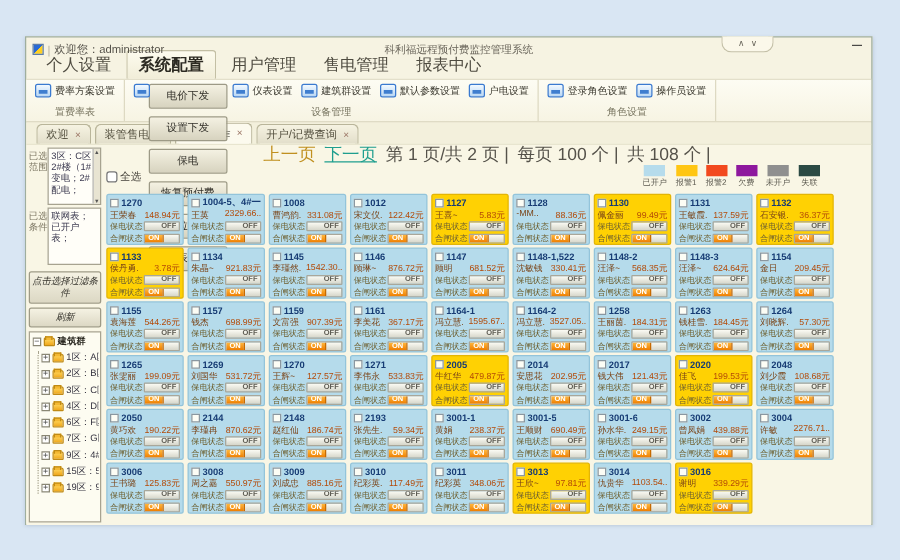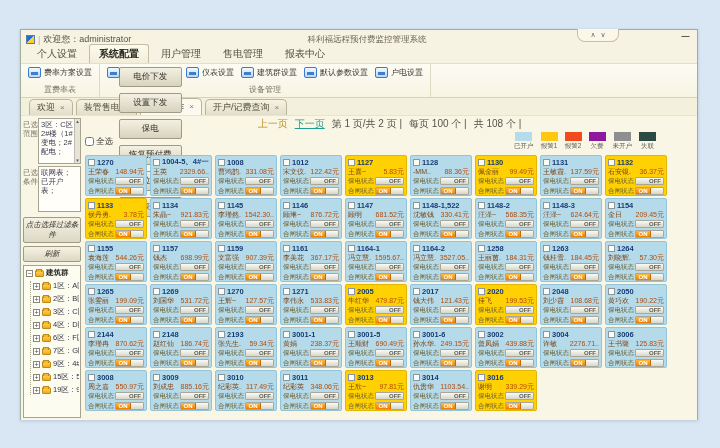--- a/index.html
+++ b/index.html
@@ -17,21 +17,21 @@
   .tb-title { position:absolute; left:16px; right:0; text-align:center; font-size:8.5px; color:#6b675c; pointer-events:none; }
   .ribbon-pill { position:absolute; left:556px; top:-1px; width:42px; height:13px;
                  background:#fbf8ea; border:1px solid #c4c0a8; border-top:none; border-radius:0 0 8px 8px;
                  display:flex; align-items:center; justify-content:center; gap:5px; font-size:7px; color:#6a675c; }
   .min-btn { position:absolute; right:6px; top:3px; width:11px; height:8px; font-size:8px; line-height:6px;
              color:#222; text-align:center; font-weight:bold; }
 
   
   .menubar { height:17px; display:flex; align-items:flex-end; padding-left:6px; gap:2px;
              border-bottom:1px solid #e3dfca; }
-  .menu-item { font-size:10px; color:#4e4b40; padding:2px 9px 2px; border:1px solid transparent; border-bottom:none; }
+  .menu-item { font-size:13px; color:#4e4b40; padding:2px 9px 2px; border:1px solid transparent; border-bottom:none; }
   .menu-item.active { background:linear-gradient(#fdfbee,#f1edd8); border-color:#c3bfa4; border-radius:3px 3px 0 0;
                       font-weight:bold; color:#2c2a22; }
 
   
   .ribbon { height:34px; background:linear-gradient(#fdfcf3,#f7f4e3); border-bottom:1px solid #d8d4bc; display:flex; }
   .rb-group { display:flex; flex-direction:column; justify-content:space-between; border-right:1px solid #ddd9c2; padding:2px 5px 0; }
   .rb-buttons { display:flex; gap:3px; }
   .rb-btn { display:flex; align-items:flex-start; gap:3px; font-size:8px; color:#3a382e; padding:1px 2px; border-radius:2px; }
   .mon { width:13px; height:11px; flex:none; border:1px solid #3a7ad0; border-radius:2px;
          background:linear-gradient(#f2f9ff,#b9d7f4); position:relative; }
@@ -65,21 +65,21 @@
   .tree-root-label { font-size:7.5px; font-weight:bold; color:#2a2820; }
   .tree-items { margin-left:4px; border-left:1px dotted #a8a48e; padding-left:2px; }
   .tree-item-label { font-size:7.5px; color:#33313e; }
   .expander { width:7px; height:7px; flex:none; border:1px solid #8a8774; background:#fff; color:#444;
               font-size:7px; line-height:5px; text-align:center; }
   .folder { width:9px; height:7px; flex:none; background:linear-gradient(#ffd75e,#f0a81c); border:1px solid #c08a14; border-radius:1px 2px 1px 1px; position:relative; }
   .folder::before { content:""; position:absolute; left:0; top:-2px; width:4px; height:2px; background:#f4b832; border:1px solid #c08a14; border-bottom:none; }
 
   
   .main { flex:1; display:flex; flex-direction:column; padding:1px 3px 0 3px; }
-  .pagerow { height:13px; display:flex; align-items:center; justify-content:center; gap:7px; font-size:10px; color:#55524a; }
+  .pagerow { height:13px; display:flex; align-items:center; justify-content:center; gap:7px; font-size:14px; color:#55524a; }
   .pg-prev { color:#c09020; }
   .pg-next { color:#1f9e8e; text-decoration:underline; }
 
   .controlrow { height:23px; display:flex; align-items:center; gap:6px;justify-content:center; }
   .selall { display:flex; align-items:center; gap:2px; font-size:8.5px; color:#44413a; }
   .selall input { width:9px; height:9px; }
   .act-btn { background:linear-gradient(#f4f1e2,#d7d3bf); border:1px solid #9d9a86; border-radius:2px;
              font-size:8.5px; color:#33312a; padding:3px 9px; font-family:inherit; }
   .legend { margin-left:auto; display:flex; gap:7px; padding-right:38px; }
   .legend-item { display:flex; flex-direction:column; align-items:center; gap:1px; }
@@ -170,20 +170,37 @@
     <span>默认参数设置</span>
   </span>
           <span class="rb-btn">
     <span class="mon">
               <i></i>
             </span>
     <span>户电设置</span>
   </span>
         </div>
     <div class="rb-group-label">设备管理</div>
+  </div>
+      <div class="rb-group">
+    <div class="rb-buttons">
+          <span class="rb-btn">
+    <span class="mon">
+              <i></i>
+            </span>
+    <span>登录角色设置</span>
+  </span>
+          <span class="rb-btn">
+    <span class="mon">
+              <i></i>
+            </span>
+    <span>操作员设置</span>
+  </span>
+        </div>
+    <div class="rb-group-label">角色设置</div>
   </div>
     </div>
 
   <div class="tabs">
       <span class="tab">
     <span>欢迎</span>
     <span class="tab-close">×</span>
   </span>
       <span class="tab">
     <span>装管售电</span>
@@ -1060,20 +1077,43 @@
       <span class="st-label">合闸状态</span>
       <span class="tog on">
                 <b>ON</b>
                 <i></i>
               </span>
     </div>
   </div>
           <div class="card open">
     <div class="card-head">
       <span class="cb"></span>
+      <span class="room-id">2014</span>
+    </div>
+    <div class="card-line2">
+      <span class="room-name">安思花</span>
+      <span class="room-balance">202.95元</span>
+    </div>
+    <div class="status-row">
+      <span class="st-label">保电状态</span>
+      <span class="tog off">
+                <b>OFF</b>
+              </span>
+    </div>
+    <div class="status-row">
+      <span class="st-label">合闸状态</span>
+      <span class="tog on">
+                <b>ON</b>
+                <i></i>
+              </span>
+    </div>
+  </div>
+          <div class="card open">
+    <div class="card-head">
+      <span class="cb"></span>
       <span class="room-id">2017</span>
     </div>
     <div class="card-line2">
       <span class="room-name">钱大伟</span>
       <span class="room-balance">121.43元</span>
     </div>
     <div class="status-row">
       <span class="st-label">保电状态</span>
       <span class="tog off">
                 <b>OFF</b>

